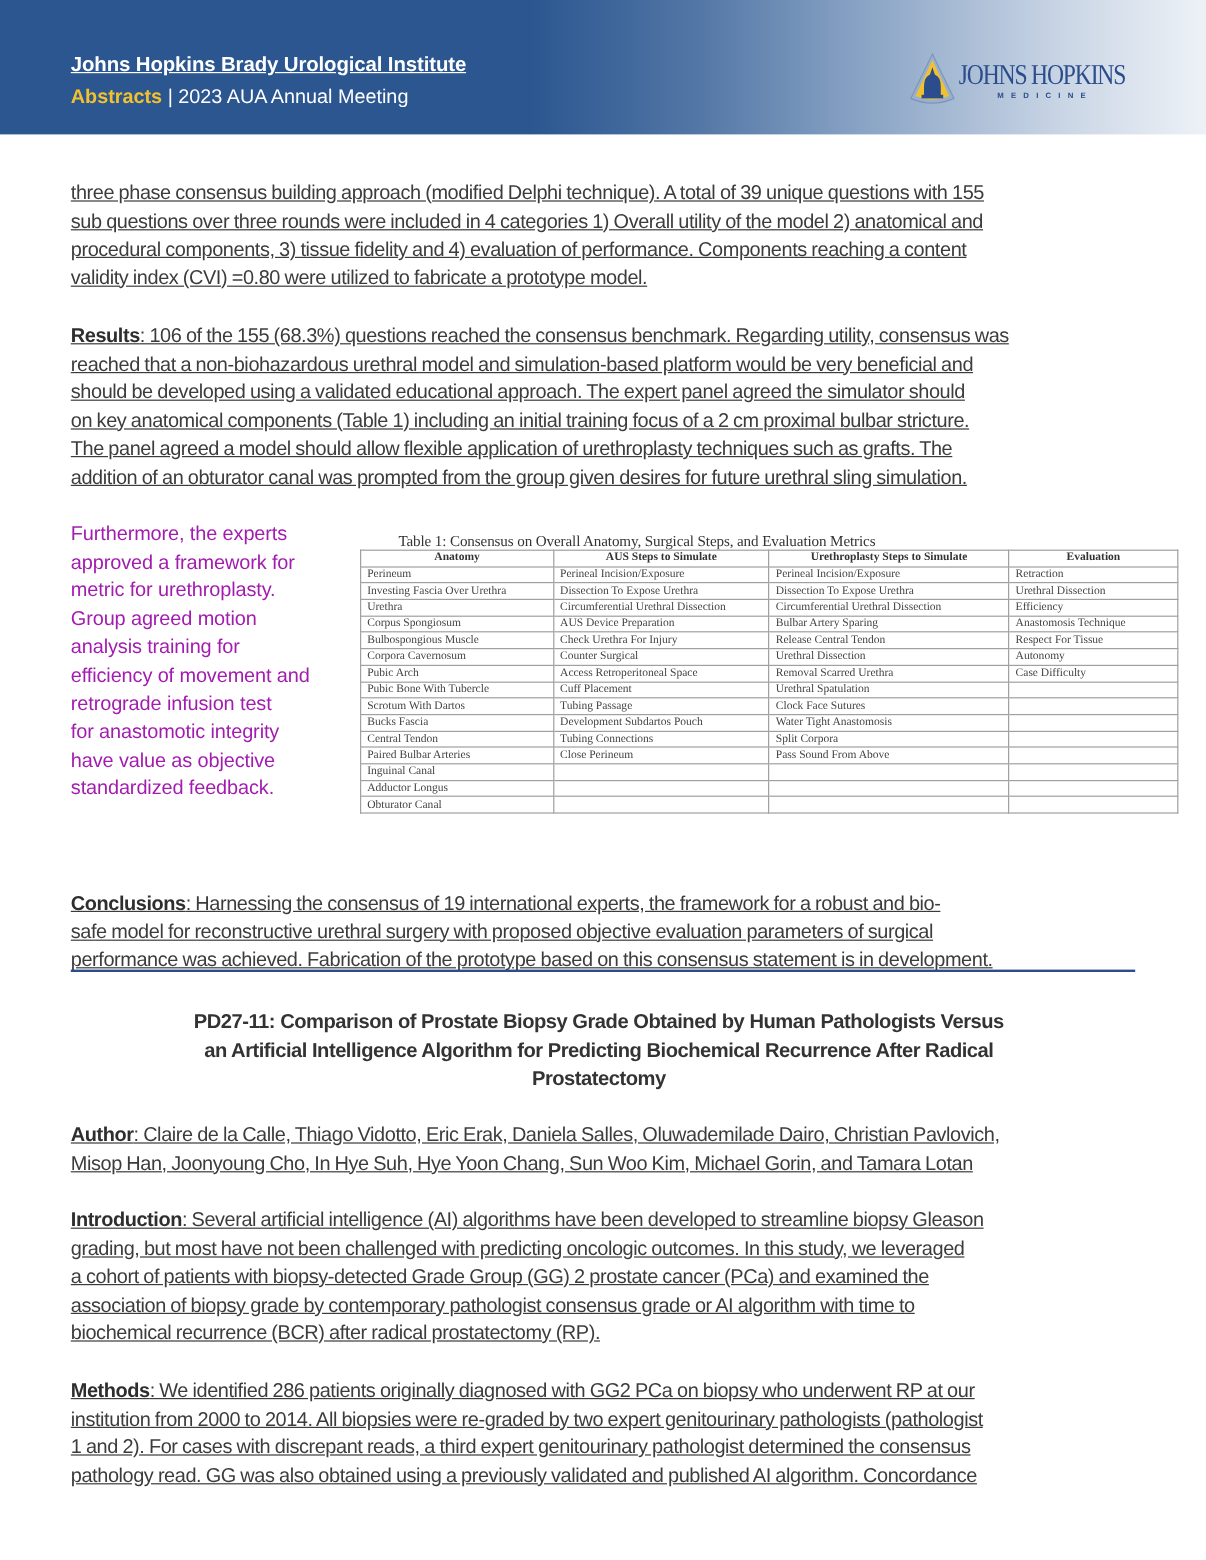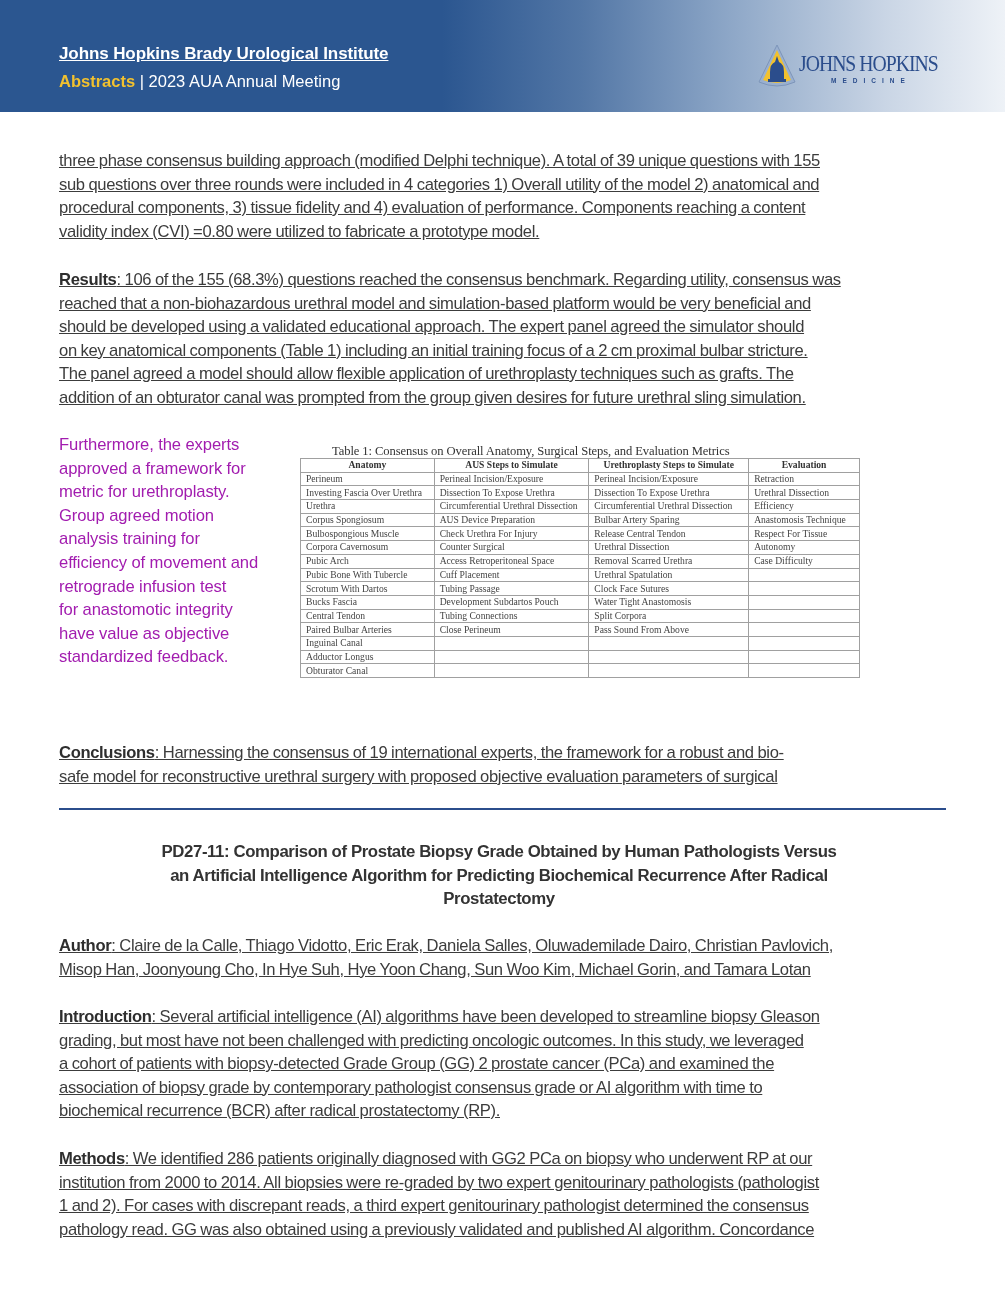--- a/index.html
+++ b/index.html
@@ -38,21 +38,21 @@
   .para b { color: #2e2e2e; font-weight: bold; }
   .line { display: block; white-space: nowrap; }
   .side-text {
     position: absolute; left: 59px; top: 433px; width: 230px;
     font-family: "Liberation Sans", sans-serif; font-size: 16.6px; line-height: 23.6px; color: #a21caf; letter-spacing: -0.1px;
   }
   .table-caption {
     position: absolute; left: 300px; top: 444px; font-family: "Liberation Serif", serif; font-size: 12.6px; color: #333; white-space: nowrap; letter-spacing: -0.1px; margin-left: 32px;
   }
   table.t1 {
-    position: absolute; left: 300px; top: 458px; width: 560px; border-collapse: collapse;
+    position: absolute; left: 300px; top: 458px; width: 682px; border-collapse: collapse;
     font-family: "Liberation Serif", serif; font-size: 9.6px; color: #444;
     border: 1.5px solid #9a9a9a;
     padding-left: 28px;
   }
   table.t1 th, table.t1 td {
     border: 1px solid #a0a0a0; height: 12.7px; padding: 0 5px; line-height: 12px; white-space: nowrap; text-align: left;
   }
   table.t1 th { text-align: center; font-weight: bold; color: #333; }
   .rule {
     position: absolute; left: 59px; top: 808px; width: 887px; height: 2px; background: #2b4d8c;
@@ -217,20 +217,21 @@
         <td></td>
         <td></td>
         <td></td>
       </tr>
     </tbody>
 </table>
 
 <div class="para" style="top:741px;">
   <span class="line"><b>Conclusions</b><span>: Harnessing the consensus of 19 international experts, the framework for a robust and bio-</span></span>
   <span class="line">safe model for reconstructive urethral surgery with proposed objective evaluation parameters of surgical</span>
+  <span class="line">performance was achieved. Fabrication of the prototype based on this consensus statement is in development.</span>
 </div>
 
 <div class="rule"></div>
 
 <div class="abstract-title">
   <span class="line">PD27-11: Comparison of Prostate Biopsy Grade Obtained by Human Pathologists Versus</span>
   <span class="line">an Artificial Intelligence Algorithm for Predicting Biochemical Recurrence After Radical</span>
   <span class="line">Prostatectomy</span>
 </div>
 

